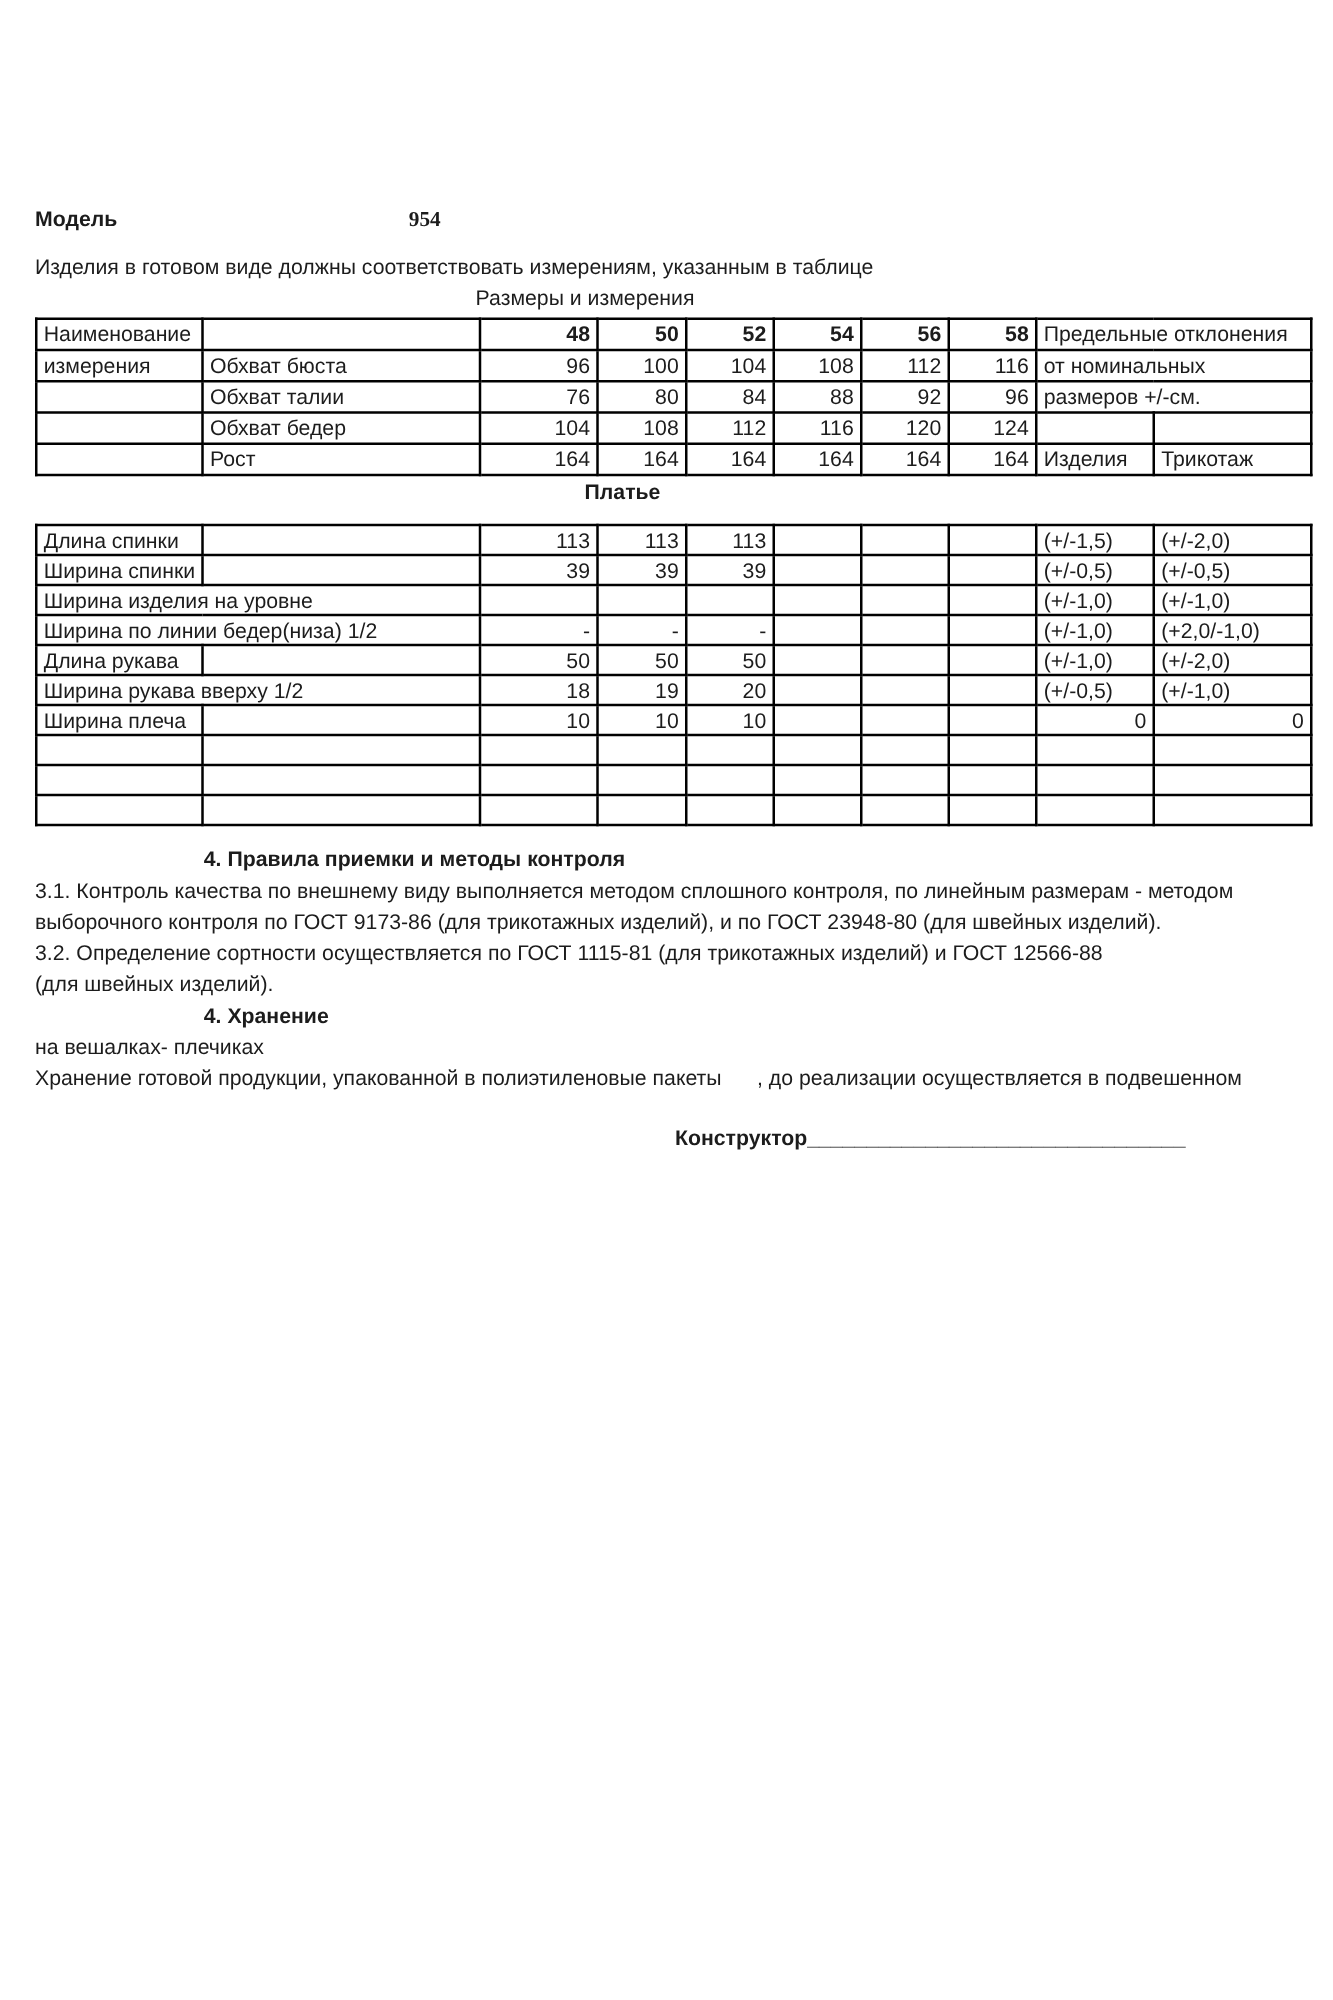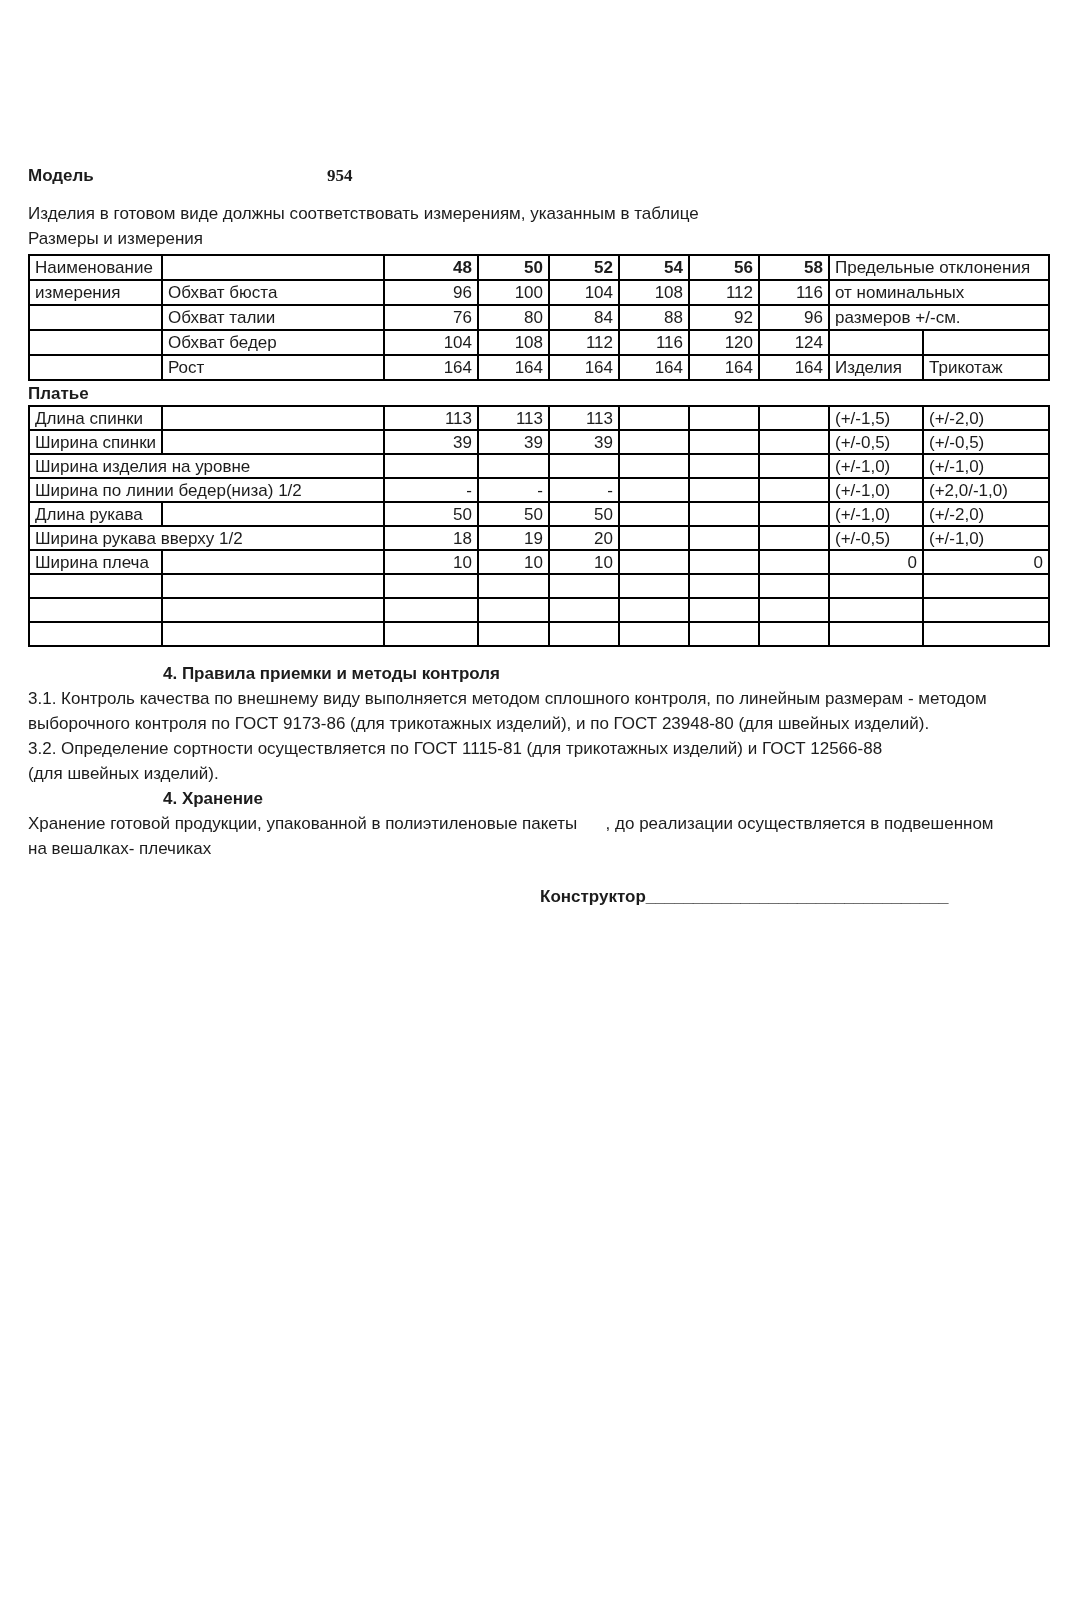--- a/index.html
+++ b/index.html
@@ -7,33 +7,33 @@
     width:1066px;height:1600px;
     font-family:"Liberation Sans",sans-serif;
     color:#1c1c1c;font-size:17px;
     position:relative;overflow:hidden;
   }
   .page{position:absolute;left:28px;top:0;width:1022px;}
   .b{font-weight:bold;}
   .model-row{margin-top:165px;position:relative;height:22px;line-height:22px;}
   .model-number{position:absolute;left:299px;top:0;font-family:Liberation Serif, serif;}
   .intro{margin-top:16px;line-height:22px;}
-  .tbl-title{margin-top:2px;width:880px;line-height:23px;}
+  .tbl-title{margin-top:2px;width:880px;text-align:center;line-height:23px;}
   table{border-collapse:collapse;table-layout:fixed;width:1022px;margin:0;}
   td{
     border:2px solid #000;
     font-size:17px;line-height:21px;
     padding:0 5px;overflow:hidden;white-space:nowrap;
     vertical-align:middle;background:#fff;
   }
   #sizes-table{margin-top:4px;}
   #sizes-table td{height:23px;}
   #dress-table td{height:22px;}
   .num{text-align:right;}
-  .dress-title{width:940px;line-height:24px;margin:1px 0 1px 0;height:22px;}
+  .dress-title{width:940px;text-align:center;line-height:24px;margin:1px 0 1px 0;height:36px;}
   .textblock{margin-top:14px;line-height:25px;}
   .tline{white-space:pre-wrap;}
   .indent{padding-left:135px;}
   .signature{margin-top:23px;padding-left:512px;line-height:25px;}
 </style>
 </head>
 <body>
 
 <div class="page">
 
@@ -256,21 +256,21 @@
   </tbody>
     </table>
 
   <div class="textblock">
     <div class="tline b indent">4. Правила приемки и методы контроля</div>
     <div class="tline">3.1. Контроль качества по внешнему виду выполняется методом сплошного контроля, по линейным размерам - методом</div>
     <div class="tline">выборочного контроля по ГОСТ 9173-86 (для трикотажных изделий), и по ГОСТ 23948-80 (для швейных изделий).</div>
     <div class="tline">3.2. Определение сортности осуществляется по ГОСТ 1115-81 (для трикотажных изделий) и ГОСТ 12566-88</div>
     <div class="tline">(для швейных изделий).</div>
     <div class="tline b indent">4. Хранение</div>
+    <div class="tline">на вешалках- плечиках</div>
     <div class="tline">Хранение готовой продукции, упакованной в полиэтиленовые пакеты      , до реализации осуществляется в подвешенном</div>
-    <div class="tline">на вешалках- плечиках</div>
   </div>
 
   <div class="signature b">
     <span>Конструктор</span><span>________________________________</span>
   </div>
 
 </div>
 
 </body></html>

